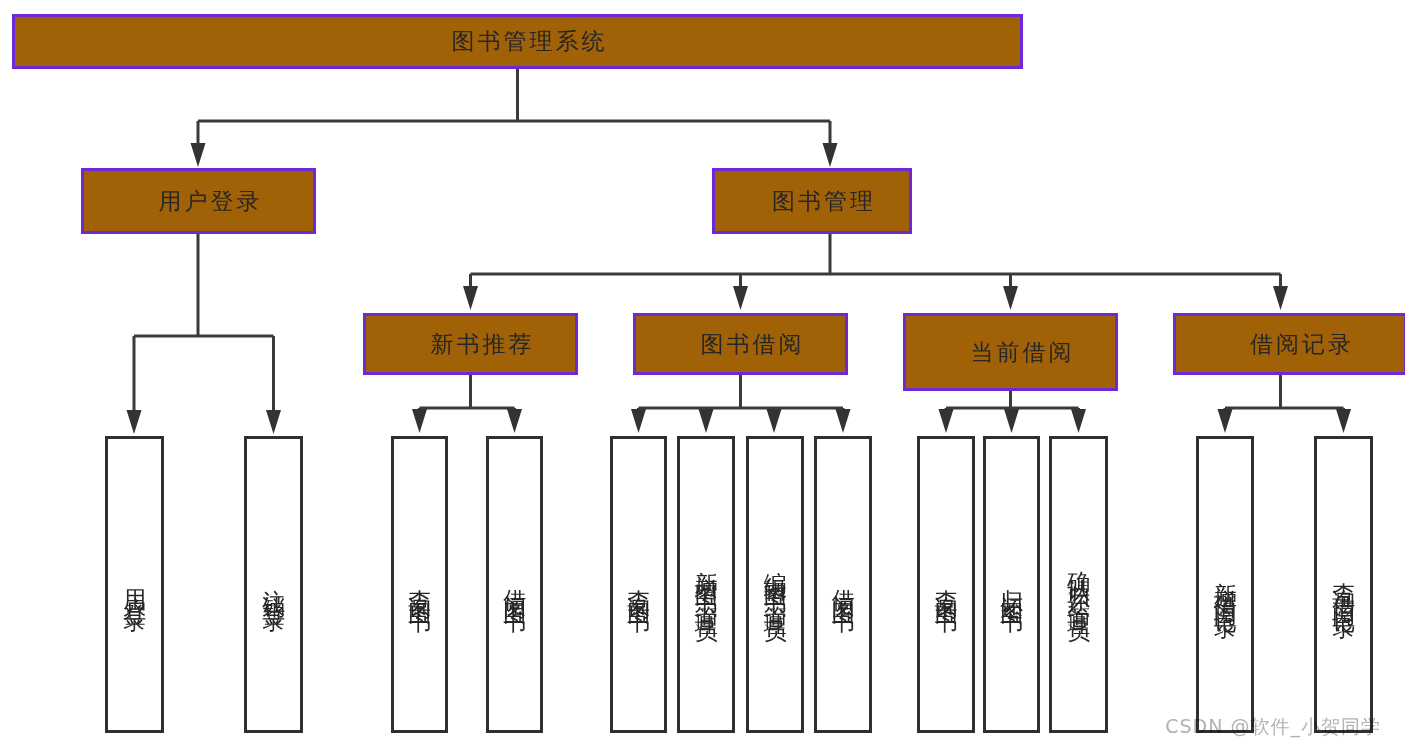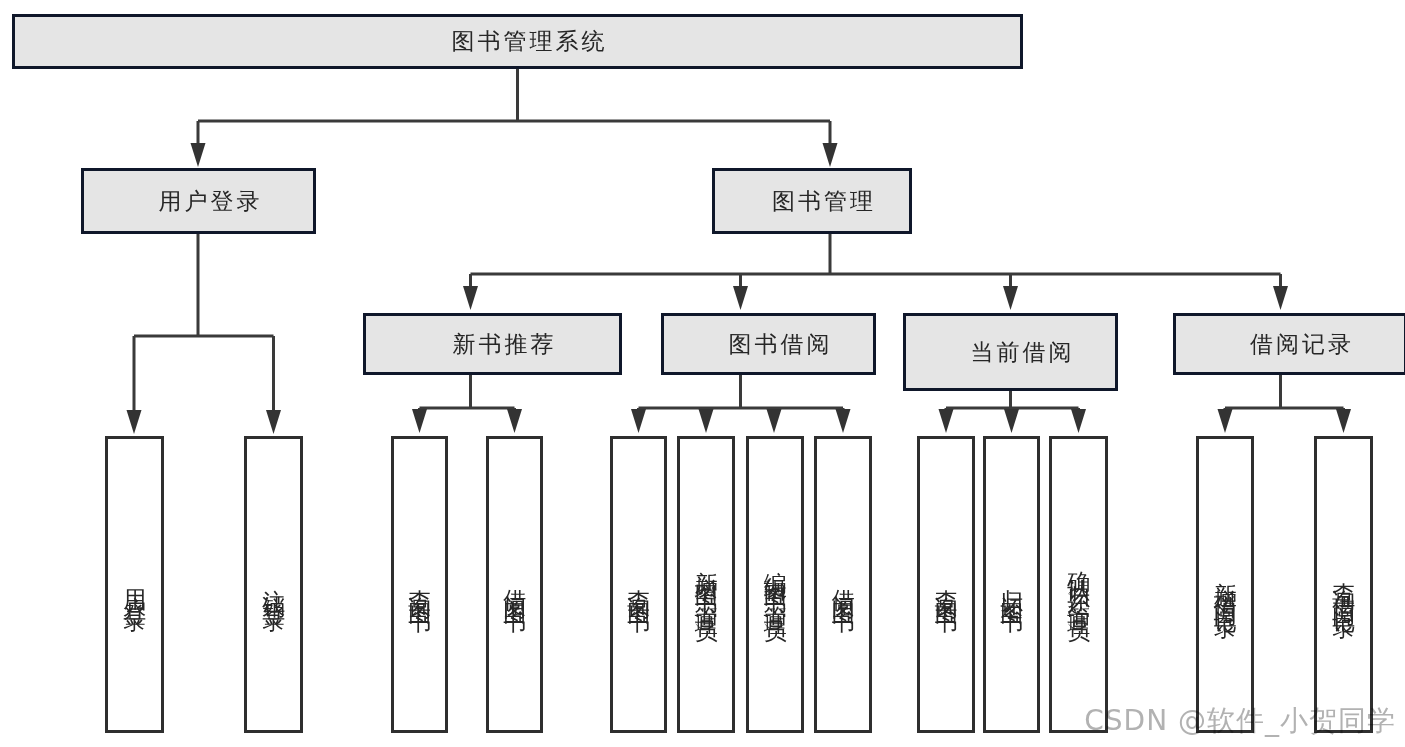--- a/index.html
+++ b/index.html
@@ -7,22 +7,22 @@
   body {
     width: 1405px; height: 747px;
     position: relative;
     font-family: "DejaVu Sans", "Liberation Sans", sans-serif;
     overflow: hidden;
   }
   .stage { position: absolute; left: 0; top: 0; width: 1405px; height: 747px; }
   .connectors { position: absolute; left: 0; top: 0; z-index: 0; }
   .node {
     position: absolute;
-    background: #e5e5e5;
-    border: 3px solid #0f172a;
+    background: #a16207;
+    border: 3px solid #6d28d9;
     display: flex; align-items: center; justify-content: center;
     font-size: 23px; letter-spacing: 3px;
     color: #262626;
     z-index: 1;
     white-space: nowrap;
     padding-left: 24px;
   }
   .leaf {
     position: absolute;
     top: 436px; height: 297px;
@@ -35,22 +35,22 @@
     writing-mode: vertical-rl;
     text-orientation: mixed;
     white-space: nowrap;
     font-size: 23px;
     line-height: 1.1;
     letter-spacing: 7px;
     color: #262626;
   }
   .watermark {
     position: absolute;
-    right: 9px; bottom: 7px;
-    font-size: 28px;
+    right: 24px; bottom: 7px;
+    font-size: 19px;
     letter-spacing: 1px;
     color: #b2b2b2;
     mix-blend-mode: multiply;
     z-index: 5;
     white-space: nowrap;
   }
 </style>
 </head>
 <body>
 
@@ -111,22 +111,22 @@
       M1071 409 H1086 L1078.5 433 Z
       M1217.5 409 H1232.5 L1225 433 Z
       M1336 409 H1351 L1343.5 433 Z"></path>
   </svg>
 
   <div class="node" style="left:12px; top:14px; width:1011px; height:55px;">图书管理系统</div>
 
   <div class="node" style="left:81px; top:168px; width:235px; height:66px;">用户登录</div>
   <div class="node" style="left:712px; top:168px; width:200px; height:66px;">图书管理</div>
 
-  <div class="node" style="left:363px; top:313px; width:259px; height:62px;">新书推荐</div>
-  <div class="node" style="left:633px; top:313px; width:215px; height:62px;margin-left:28px;">图书借阅</div>
+  <div class="node" style="left:363px; top:313px; width:215px; height:62px;">新书推荐</div>
+  <div class="node" style="left:633px; top:313px; width:215px; height:62px;">图书借阅</div>
   <div class="node" style="left:903px; top:313px; width:215px; height:78px;">当前借阅</div>
   <div class="node" style="left:1173px; top:313px; width:234px; height:62px;">借阅记录</div>
 
   <div class="leaf" style="left:105px; width:59px;">
     <span>用户登录</span>
   </div>
   <div class="leaf" style="left:244px; width:59px;">
     <span>注销登录</span>
   </div>
 

